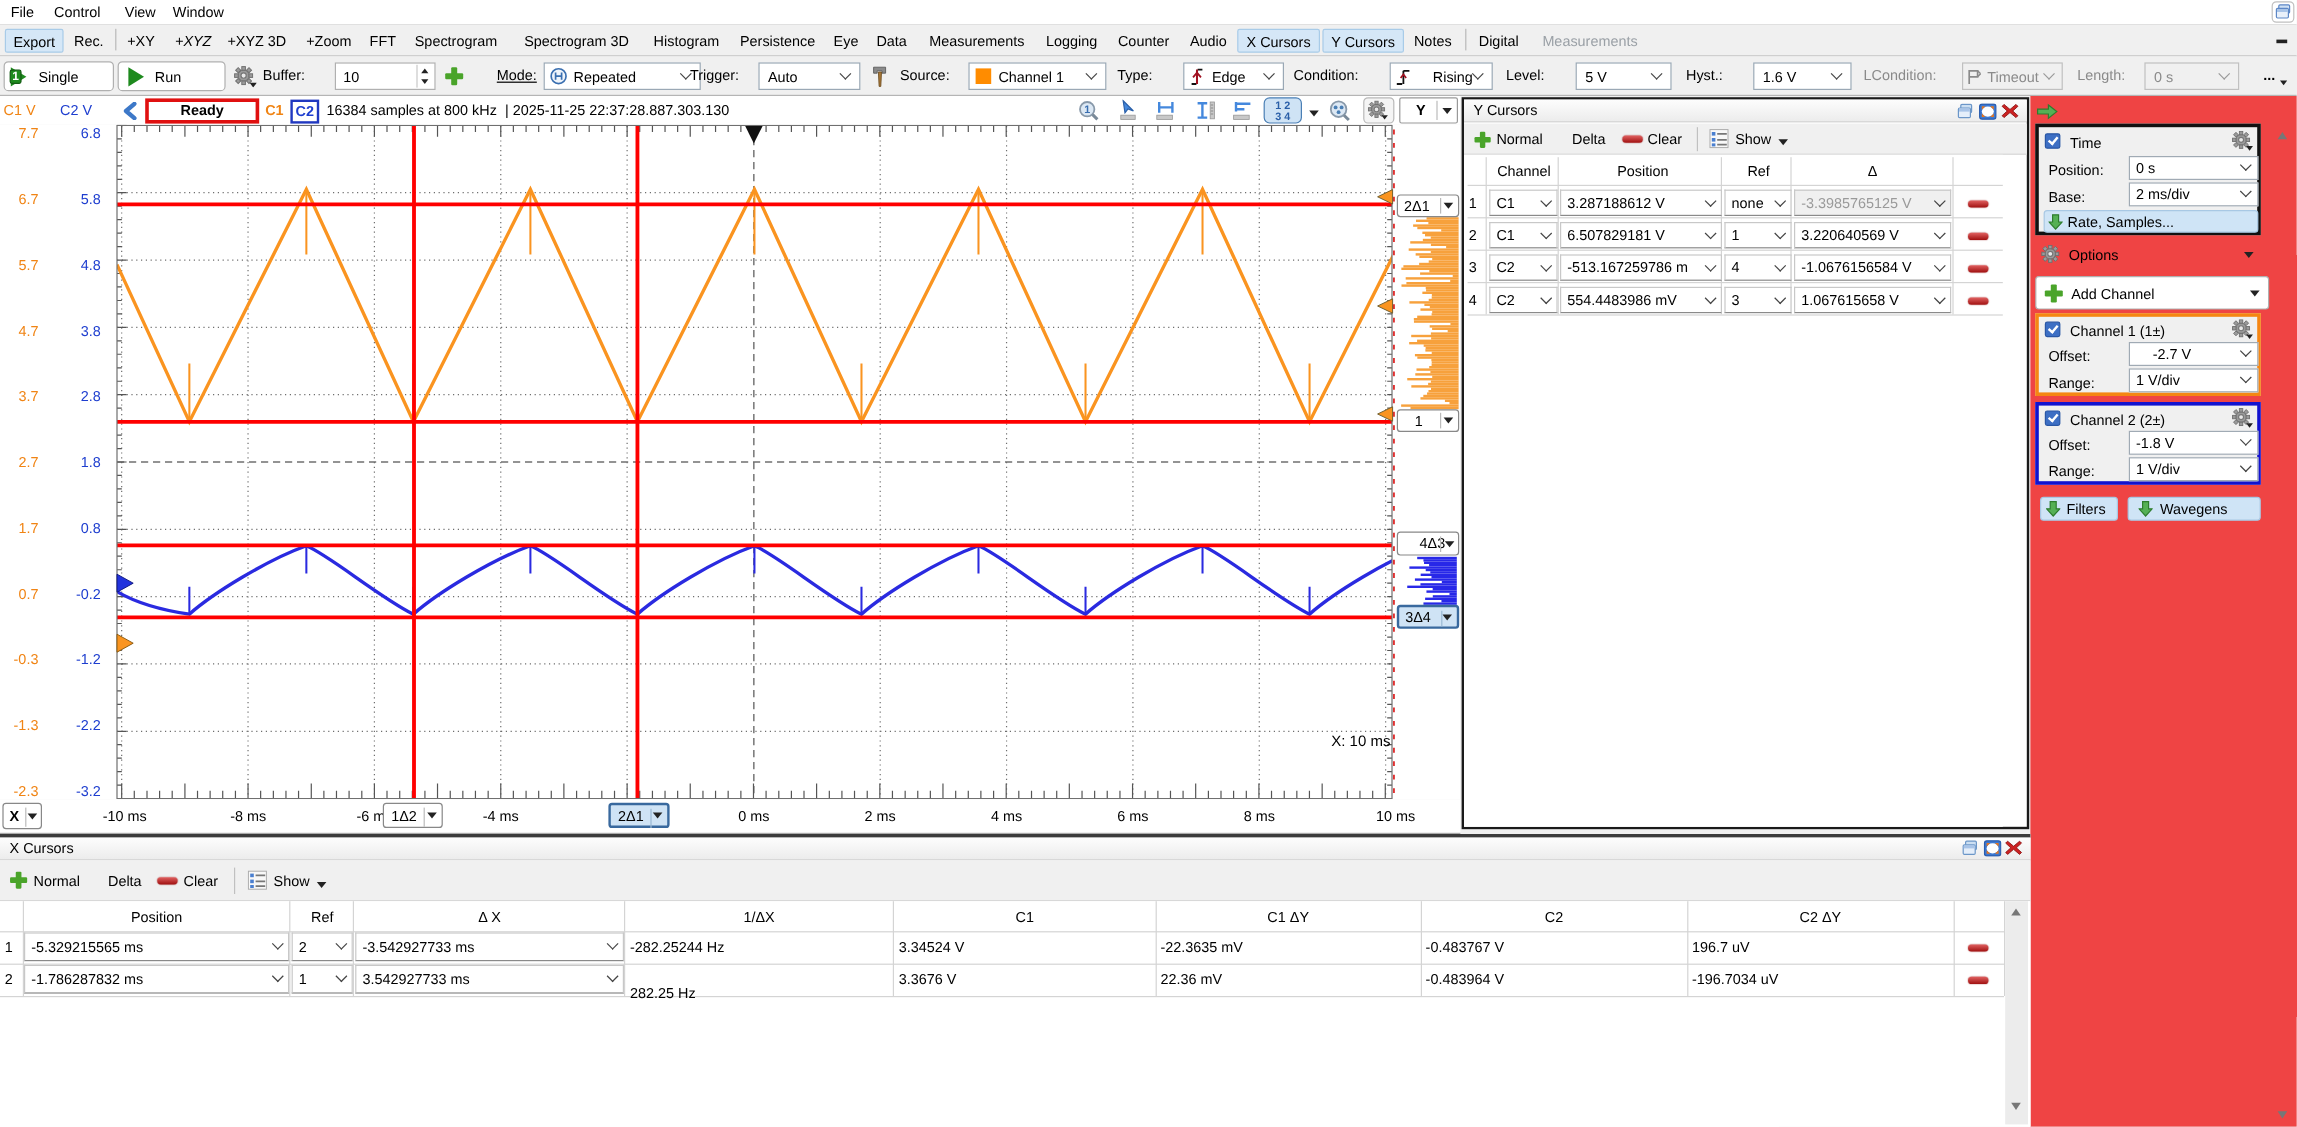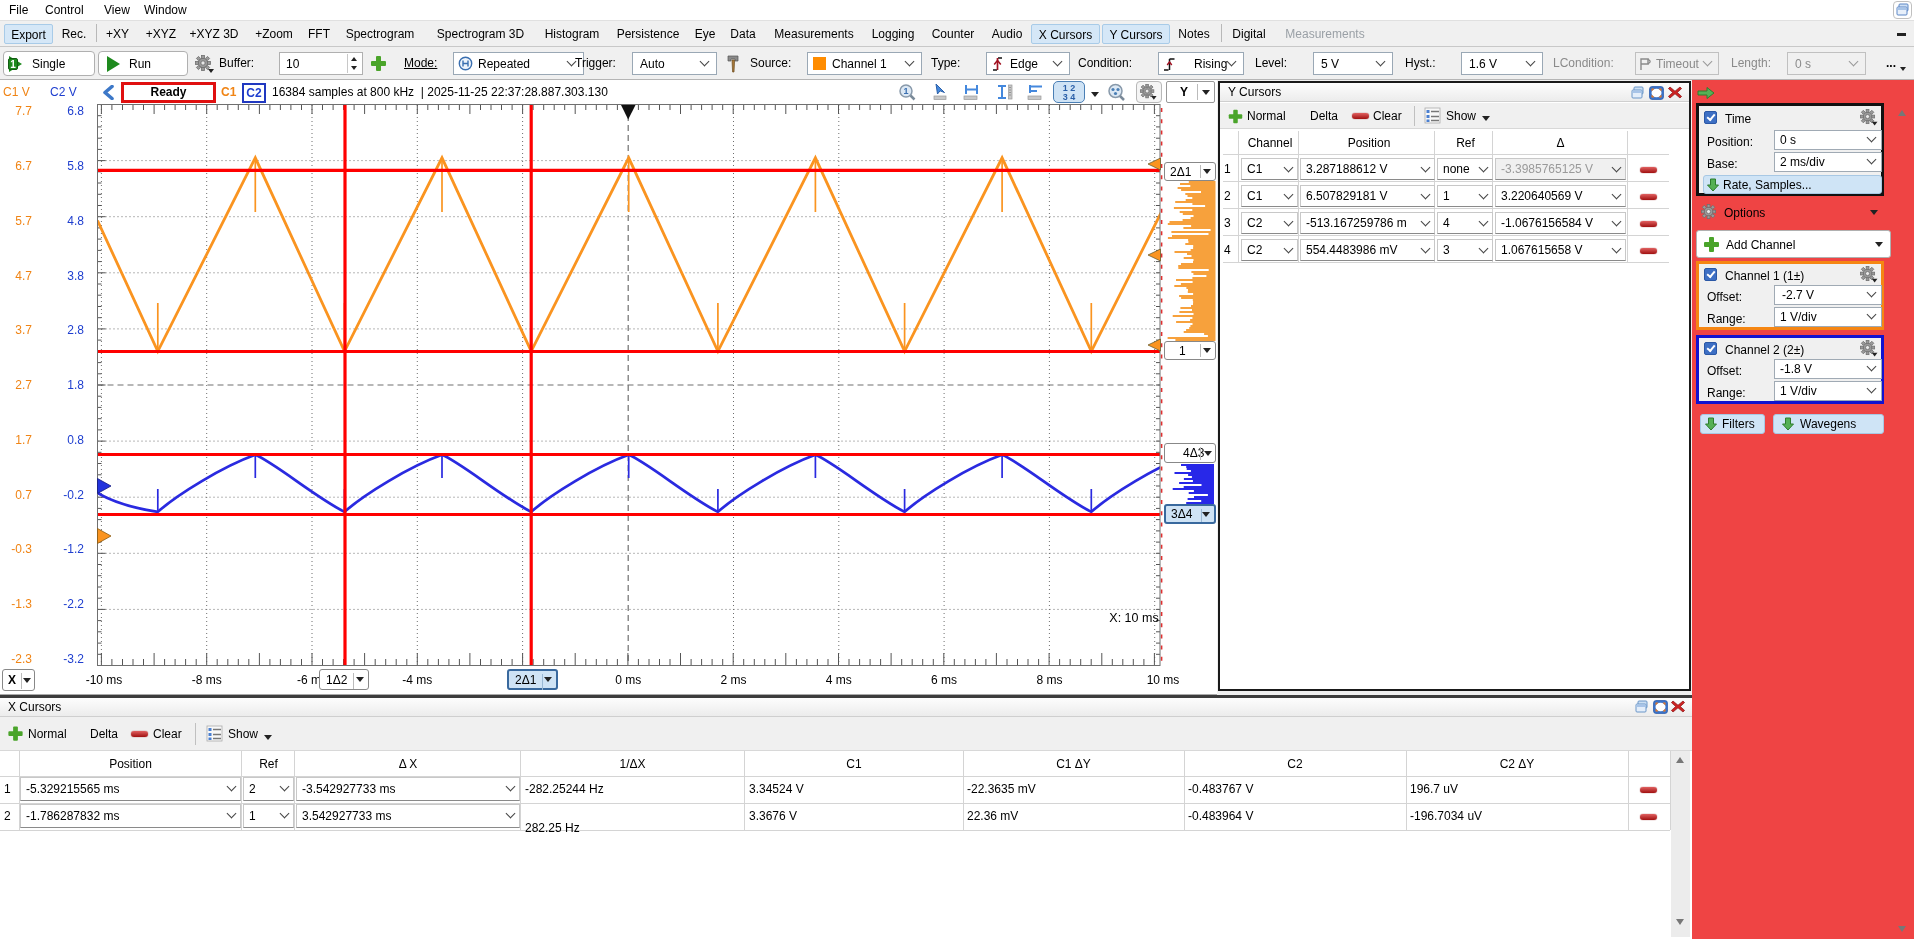--- a/index.html
+++ b/index.html
@@ -67,21 +67,21 @@
           <rect x="5" y="2" width="9" height="7" rx="1" fill="#cfe0f4" stroke="#5d87c6"></rect>
           <rect x="3" y="5" width="10" height="8" rx="1" fill="#e8f0fa" stroke="#5d87c6"></rect>
           <rect x="3.5" y="5.5" width="9" height="2.5" fill="#a8c4e8"></rect>
         </svg></div>
 </div>
 <div class="ab" id="tabbar">
 <div class="tab tabhl" style="left:4px;width:49px;">Export</div>
 <div class="tab" style="left:56px;width:36px;">Rec.</div>
 <div class="vsep" style="left:96px;"></div>
 <div class="tab" style="left:97px;width:41px;">+XY</div>
-<div class="tab" style="left:141px;width:40px;">+XYZ</div>
+<div class="tab" style="left:141px;width:40px;font-style:italic;">+XYZ</div>
 <div class="tab" style="left:187px;width:54px;">+XYZ 3D</div>
 <div class="tab" style="left:252px;width:44px;">+Zoom</div>
 <div class="tab" style="left:306px;width:26px;">FFT</div>
 <div class="tab" style="left:345px;width:70px;">Spectrogram</div>
 <div class="tab" style="left:433px;width:95px;">Spectrogram 3D</div>
 <div class="tab" style="left:541px;width:62px;">Histogram</div>
 <div class="tab" style="left:614px;width:68px;">Persistence</div>
 <div class="tab" style="left:693px;width:24px;">Eye</div>
 <div class="tab" style="left:728px;width:30px;">Data</div>
 <div class="tab" style="left:769px;width:90px;">Measurements</div>
@@ -127,21 +127,21 @@
       </svg>
 <div class="lbl" style="left:219px;">Buffer:</div>
 <div class="combo" style="left:279px;width:84px;border-color:#b0b0b0;">
         <span style="margin-left:6px;">10</span>
         <span style="position:absolute;right:1px;top:1px;width:14px;height:19px;border-left:1px solid #c8c8c8;">
           <span class="tri-u" style="position:absolute;left:3px;top:3px;border-left-width:3.5px;border-right-width:3.5px;border-bottom-width:4px;"></span>
           <span class="tri-d" style="position:absolute;left:3px;bottom:3px;border-left-width:3.5px;border-right-width:3.5px;border-top-width:4px;"></span>
         </span>
       </div>
 <div class="gplus" style="position:absolute;left:371px;top:9px;"></div>
-<div class="lbl" style="left:404px;text-decoration:underline;">Mode:</div>
+<div class="lbl" style="left:414px;text-decoration:underline;">Mode:</div>
 <div class="combo" style="left:453px;width:131px;">
         <svg width="15" height="15" viewBox="0 0 15 15" style="margin-left:4px;">
           <circle cx="7.5" cy="7.5" r="6.2" fill="#eef4fb" stroke="#3a6fb0" stroke-width="1.4"></circle>
           <path d="M5 4.5 v6 M10 4.5 v6 M5 7.5 h5" stroke="#3a6fb0" stroke-width="1.4" fill="none"></path>
         </svg>
         <span style="margin-left:5px;">Repeated</span>
         <span class="chev" style="position:absolute;right:8px;top:9px;"></span>
       </div>
 <div class="lbl" style="left:575px;">Trigger:</div>
 <div class="combo" style="left:632px;width:85px;">
@@ -678,21 +678,21 @@
             <rect x="3" y="2" width="3" height="3" transform="rotate(45 4.5 3.5)"></rect>
             <rect x="12" y="2" width="3" height="3" transform="rotate(-45 13.5 3.5)"></rect>
             <rect x="3" y="11" width="3" height="3" transform="rotate(-45 4.5 12.5)"></rect>
             <rect x="12" y="11" width="3" height="3" transform="rotate(45 13.5 12.5)"></rect>
           </g>
           <circle cx="9" cy="8" r="2.2" fill="#e8e8e8" stroke="#777"></circle>
           <path d="M13.5 13.5 l6 0 l-3 4 z" fill="#222"></path>
         </svg>
 <span class="srow" style="left:8px;top:26px;">Offset:</span>
 <div class="scombo" style="top:21px;">
-          <span style="margin-left:7px;">-2.7 V</span>
+          <span style="margin-left:19px;">-2.7 V</span>
           <span class="chev" style="position:absolute;right:6px;top:7px;"></span>
         </div>
 <span class="srow" style="left:8px;top:48px;">Range:</span>
 <div class="scombo" style="top:43px;">
           <span style="margin-left:5px;">1 V/div</span>
           <span class="chev" style="position:absolute;right:6px;top:7px;"></span>
         </div>
 </div>
 <div class="ab" style="left:4px;top:255px;width:188px;height:69px;border:3px solid #1212cf;background:#f0f0f0;">
 <span class="checkbox" style="left:5px;top:4px;"></span>

